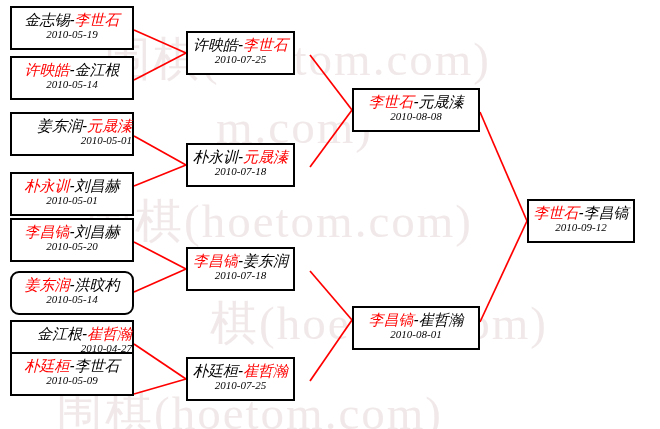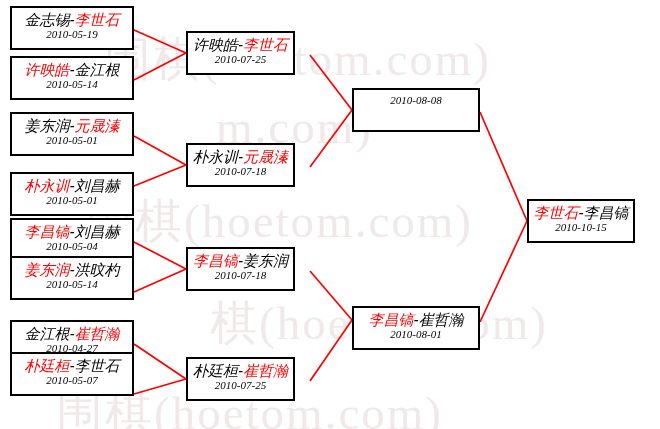--- a/index.html
+++ b/index.html
@@ -75,25 +75,25 @@
     letter-spacing: 0px;
     color: #000000;
     white-space: nowrap;
     margin-top: 1px;
   }
 
   
   .r1 { left: 10px;  width: 124px; height: 44px; }
   .r1-0 { top: 6px; }
   .r1-1 { top: 56px; text-align: center; }
-  .r1-2 { top: 112px; }
+  .r1-2 { top: 112px; text-align: right; }
   .r1-3 { top: 172px; }
   .r1-4 { top: 218px; }
-  .r1-5 { top: 256px; }
-  .r1-6 { top: 320px; }
+  .r1-5 { top: 271px; border-radius: 9px; }
+  .r1-6 { top: 320px; text-align: right; }
   .r1-7 { top: 352px; }
 
   
   .r2 { left: 186px; width: 109px; height: 44px; }
   .r2-0 { top: 31px; }
   .r2-1 { top: 143px; }
   .r2-2 { top: 247px; }
   .r2-3 { top: 357px; }
 
   
@@ -168,42 +168,42 @@
     <div class="match-players">
       <span class="p-win">朴永训</span><span class="p-dash">-</span><span class="p-lose">刘昌赫</span>
     </div>
     <div class="match-date">2010-05-01</div>
   </div>
 
   <div class="match-box r1 r1-4">
     <div class="match-players">
       <span class="p-win">李昌镐</span><span class="p-dash">-</span><span class="p-lose">刘昌赫</span>
     </div>
-    <div class="match-date">2010-05-04</div>
+    <div class="match-date">2010-05-20</div>
   </div>
 
   <div class="match-box r1 r1-5">
     <div class="match-players">
       <span class="p-win">姜东润</span><span class="p-dash">-</span><span class="p-lose">洪旼杓</span>
     </div>
     <div class="match-date">2010-05-14</div>
   </div>
 
   <div class="match-box r1 r1-6">
     <div class="match-players">
       <span class="p-lose">金江根</span><span class="p-dash">-</span><span class="p-win">崔哲瀚</span>
     </div>
     <div class="match-date">2010-04-27</div>
   </div>
 
   <div class="match-box r1 r1-7">
     <div class="match-players">
       <span class="p-win">朴廷桓</span><span class="p-dash">-</span><span class="p-lose">李世石</span>
     </div>
-    <div class="match-date">2010-05-07</div>
+    <div class="match-date">2010-05-09</div>
   </div>
 
   <div class="match-box r2 r2-0">
     <div class="match-players">
       <span class="p-lose">许映皓</span><span class="p-dash">-</span><span class="p-win">李世石</span>
     </div>
     <div class="match-date">2010-07-25</div>
   </div>
 
   <div class="match-box r2 r2-1">
@@ -221,30 +221,33 @@
   </div>
 
   <div class="match-box r2 r2-3">
     <div class="match-players">
       <span class="p-lose">朴廷桓</span><span class="p-dash">-</span><span class="p-win">崔哲瀚</span>
     </div>
     <div class="match-date">2010-07-25</div>
   </div>
 
   <div class="match-box r3 r3-0">
+    <div class="match-players">
+      <span class="p-win">李世石</span><span class="p-dash">-</span><span class="p-lose">元晟溱</span>
+    </div>
     <div class="match-date">2010-08-08</div>
   </div>
 
   <div class="match-box r3 r3-1">
     <div class="match-players">
       <span class="p-win">李昌镐</span><span class="p-dash">-</span><span class="p-lose">崔哲瀚</span>
     </div>
     <div class="match-date">2010-08-01</div>
   </div>
 
   <div class="match-box r4">
     <div class="match-players">
       <span class="p-win">李世石</span><span class="p-dash">-</span><span class="p-lose">李昌镐</span>
     </div>
-    <div class="match-date">2010-10-15</div>
+    <div class="match-date">2010-09-12</div>
   </div>
 
 </div>
 
 </body></html>

